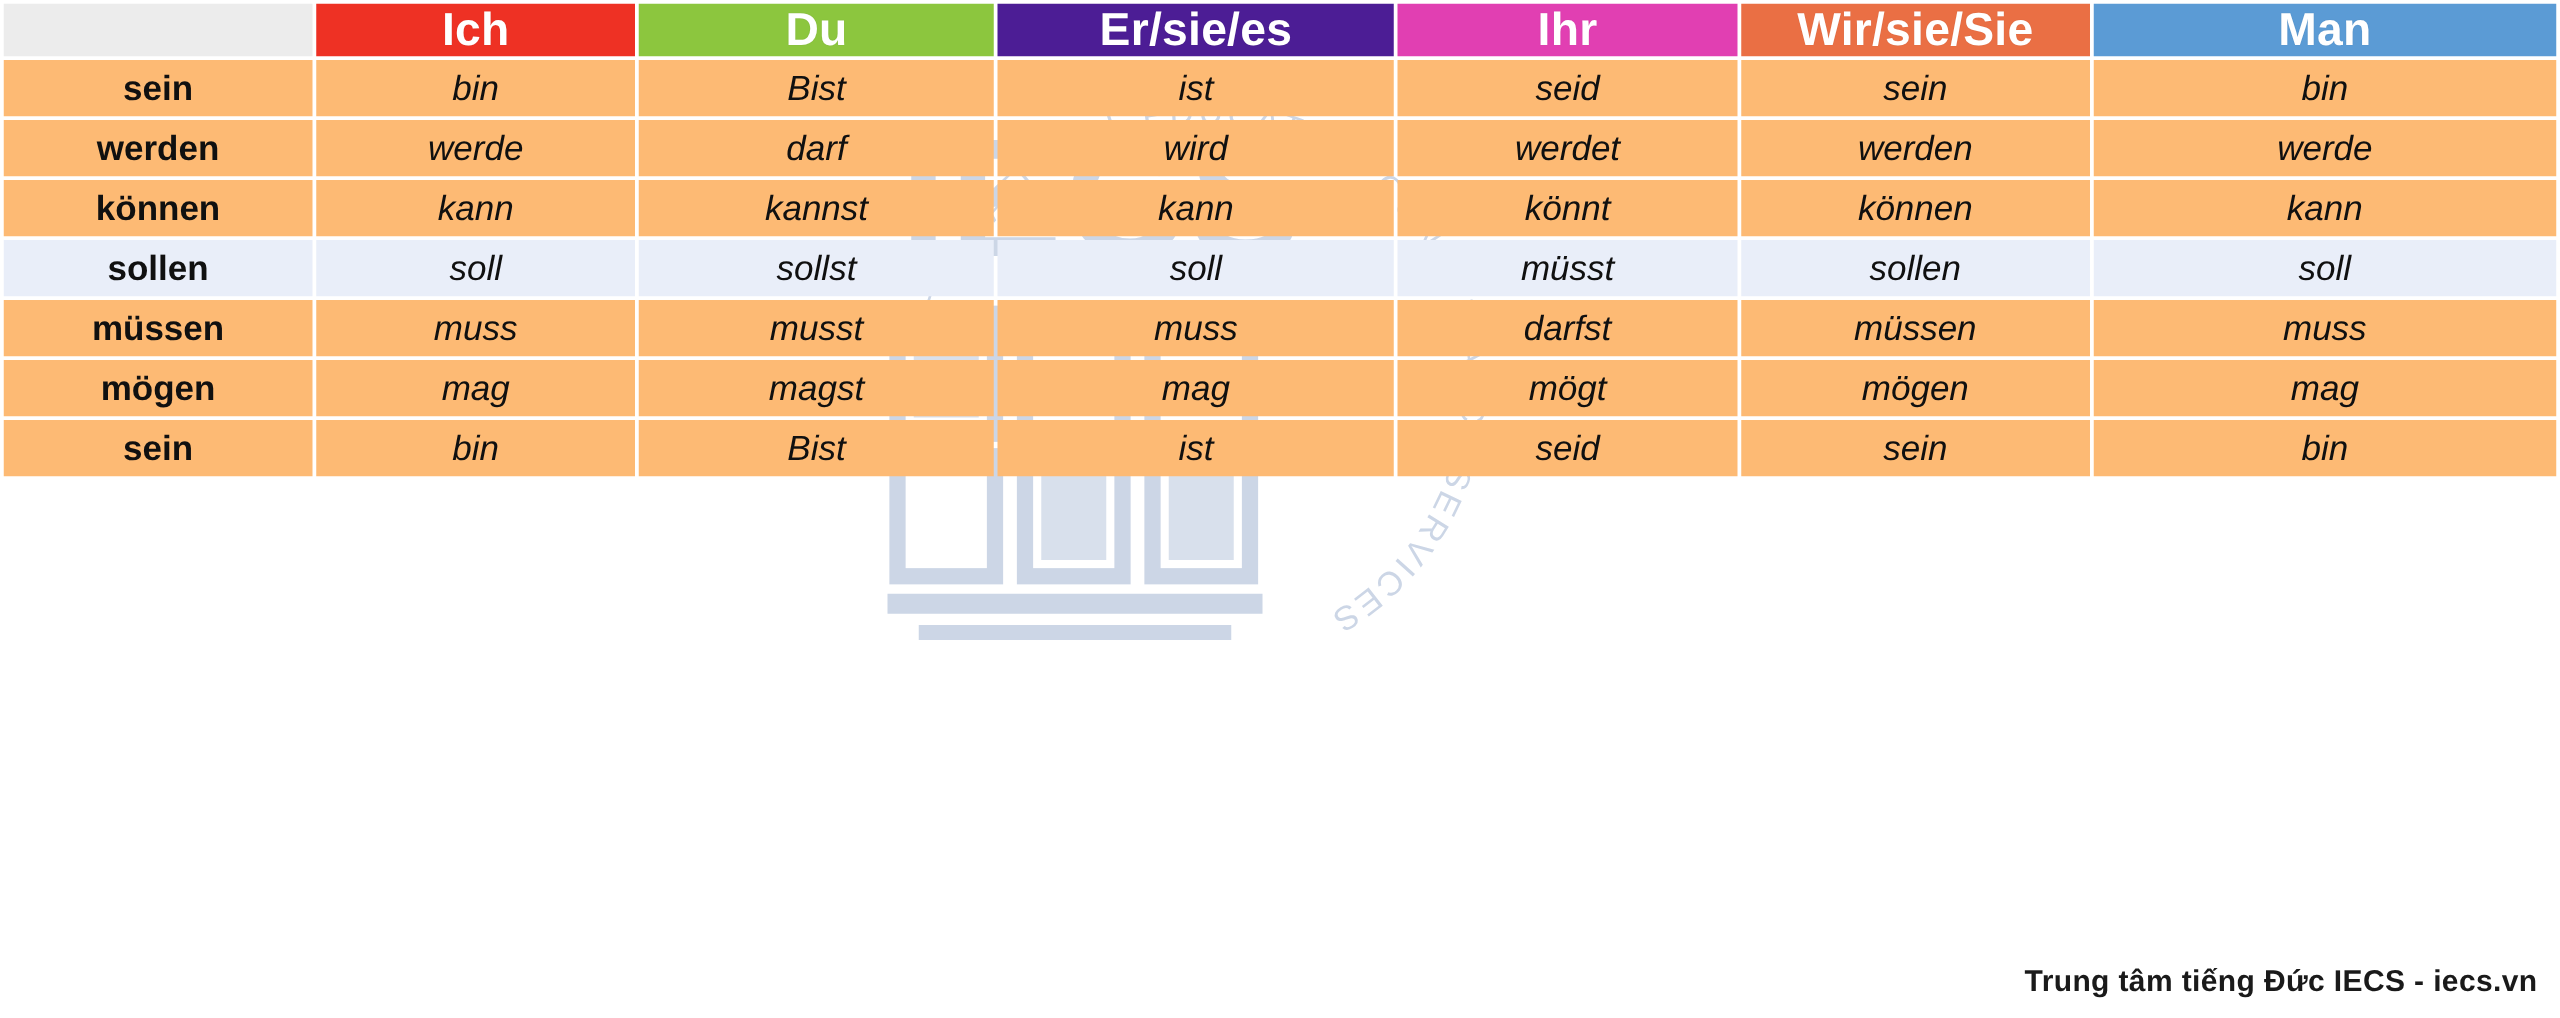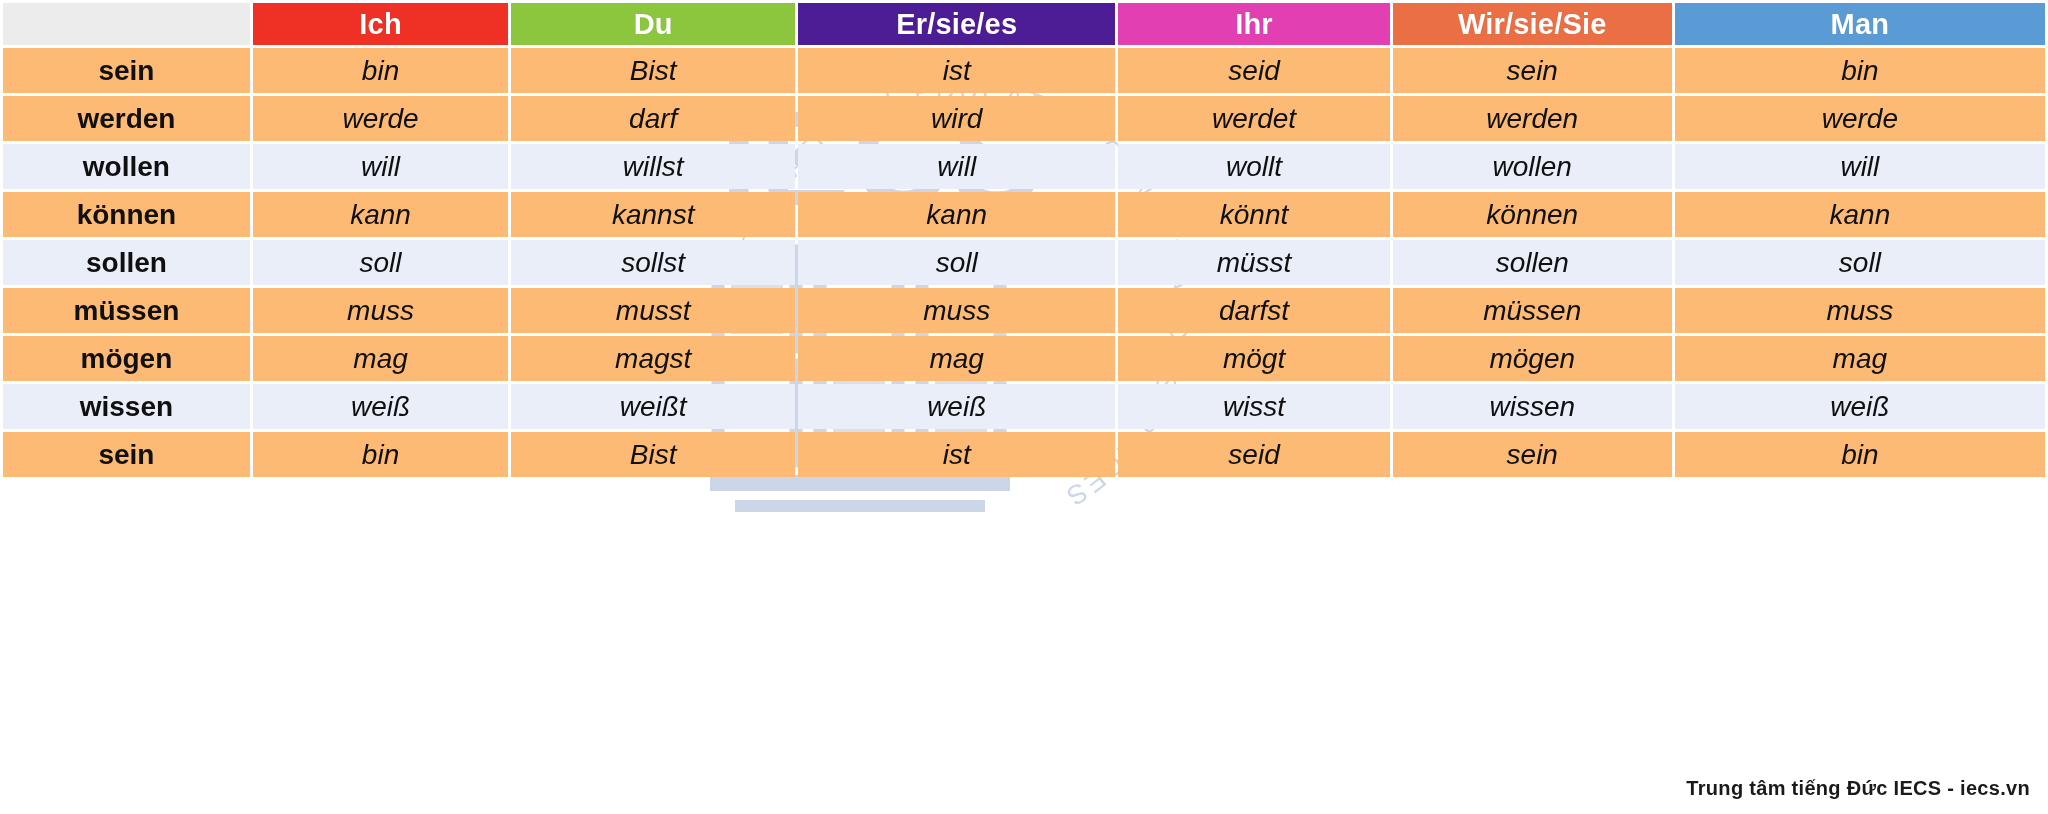--- a/index.html
+++ b/index.html
@@ -52,21 +52,21 @@
     text-align: center;
     vertical-align: middle;
     border: 0;
   }
 
   
   thead th {
     height: 42px;
     color: #ffffff;
     font-weight: bold;
-    font-size: 29px;
+    font-size: 37px;
     letter-spacing: .2px;
     font-family: "Liberation Sans", sans-serif;
     text-shadow: 0 0 1px rgba(0,0,0,.12);
   }
   th.corner {
     background: #ececec;
     border: 1px solid #e2e2e2;
     box-sizing: border-box;
   }
   th.h-ich  { background: #ee3124; }
@@ -100,21 +100,21 @@
   col.c-ihr  { width: 220px; }
   col.c-wir  { width: 226px; }
   col.c-man  { width: 300px; }
 
   
   #footer {
     position: absolute;
     right: 18px;
     bottom: 14px;
     z-index: 3;
-    font-size: 20px;
+    font-size: 24px;
     font-weight: bold;
     color: #1a1a1a;
     font-family: "Liberation Sans", sans-serif;
     letter-spacing: .3px;
     white-space: nowrap;
   }
 </style>
 </head>
 <body>
 
@@ -185,29 +185,20 @@
         </tr>
         <tr class="odd">
           <td class="verb">werden</td>
           <td>werde</td>
           <td>darf</td>
           <td>wird</td>
           <td>werdet</td>
           <td>werden</td>
           <td>werde</td>
         </tr>
-        <tr class="even">
-          <td class="verb">wollen</td>
-          <td>will</td>
-          <td>willst</td>
-          <td>will</td>
-          <td>wollt</td>
-          <td>wollen</td>
-          <td>will</td>
-        </tr>
         <tr class="odd">
           <td class="verb">können</td>
           <td>kann</td>
           <td>kannst</td>
           <td>kann</td>
           <td>könnt</td>
           <td>können</td>
           <td>kann</td>
         </tr>
         <tr class="even">
@@ -230,29 +221,20 @@
         </tr>
         <tr class="odd">
           <td class="verb">mögen</td>
           <td>mag</td>
           <td>magst</td>
           <td>mag</td>
           <td>mögt</td>
           <td>mögen</td>
           <td>mag</td>
         </tr>
-        <tr class="even">
-          <td class="verb">wissen</td>
-          <td>weiß</td>
-          <td>weißt</td>
-          <td>weiß</td>
-          <td>wisst</td>
-          <td>wissen</td>
-          <td>weiß</td>
-        </tr>
         <tr class="odd">
           <td class="verb">sein</td>
           <td>bin</td>
           <td>Bist</td>
           <td>ist</td>
           <td>seid</td>
           <td>sein</td>
           <td>bin</td>
         </tr>
       </tbody>

